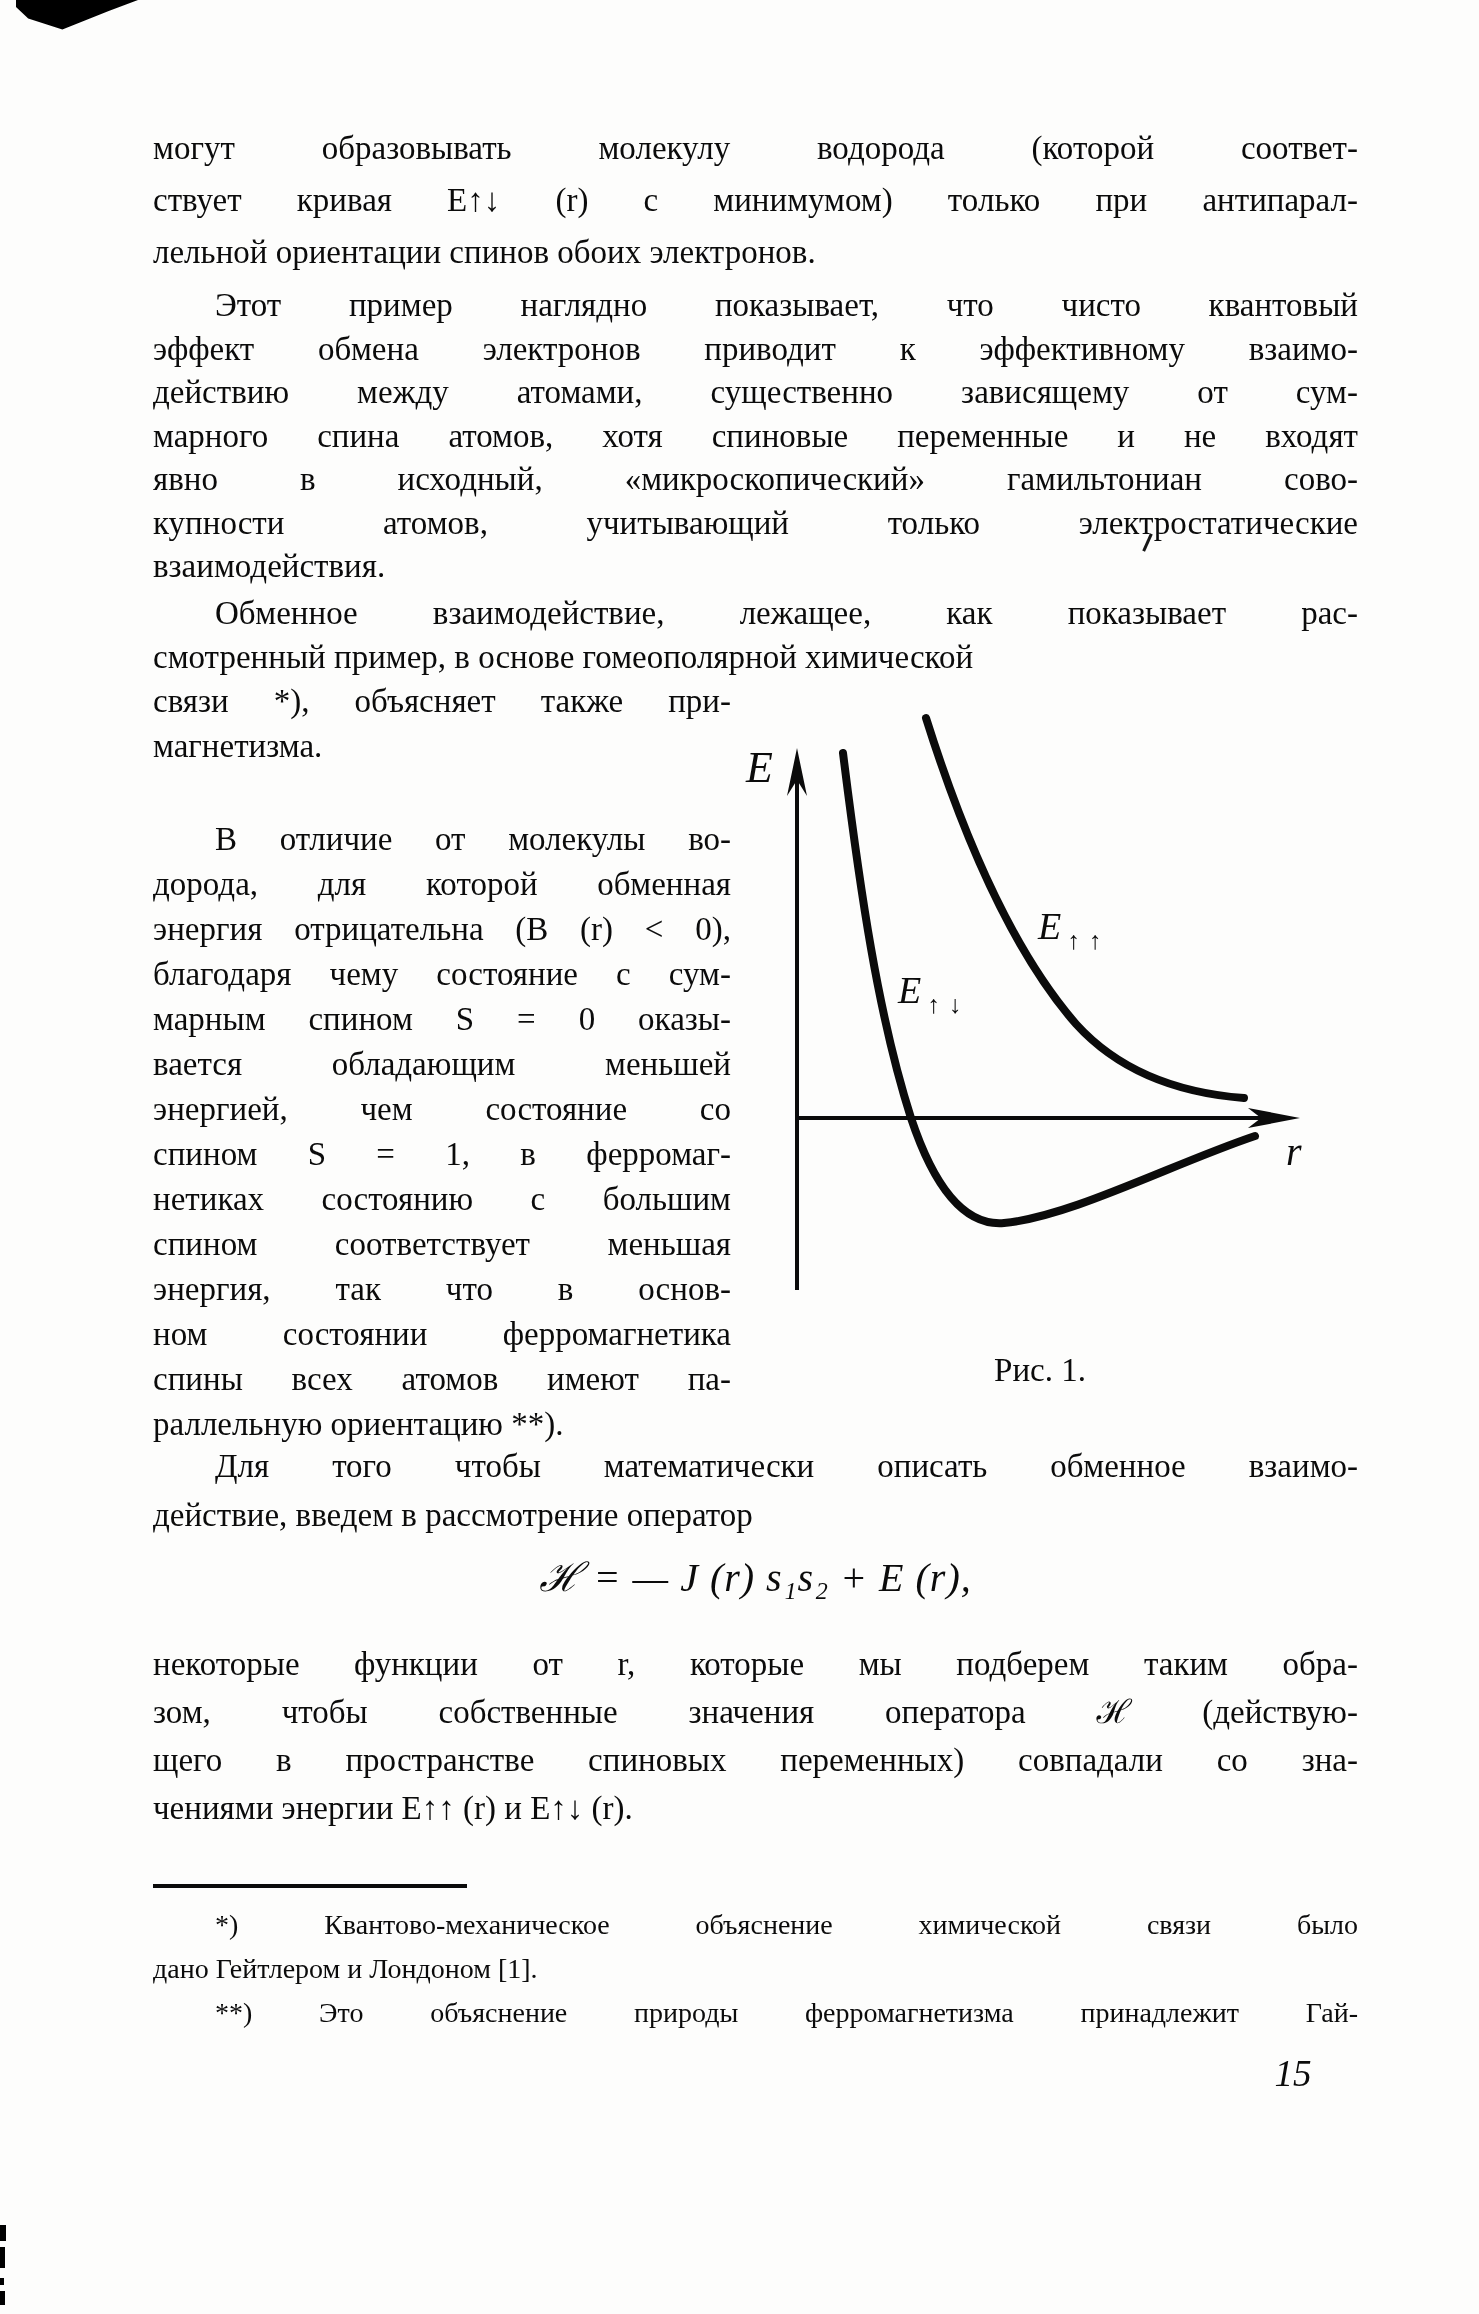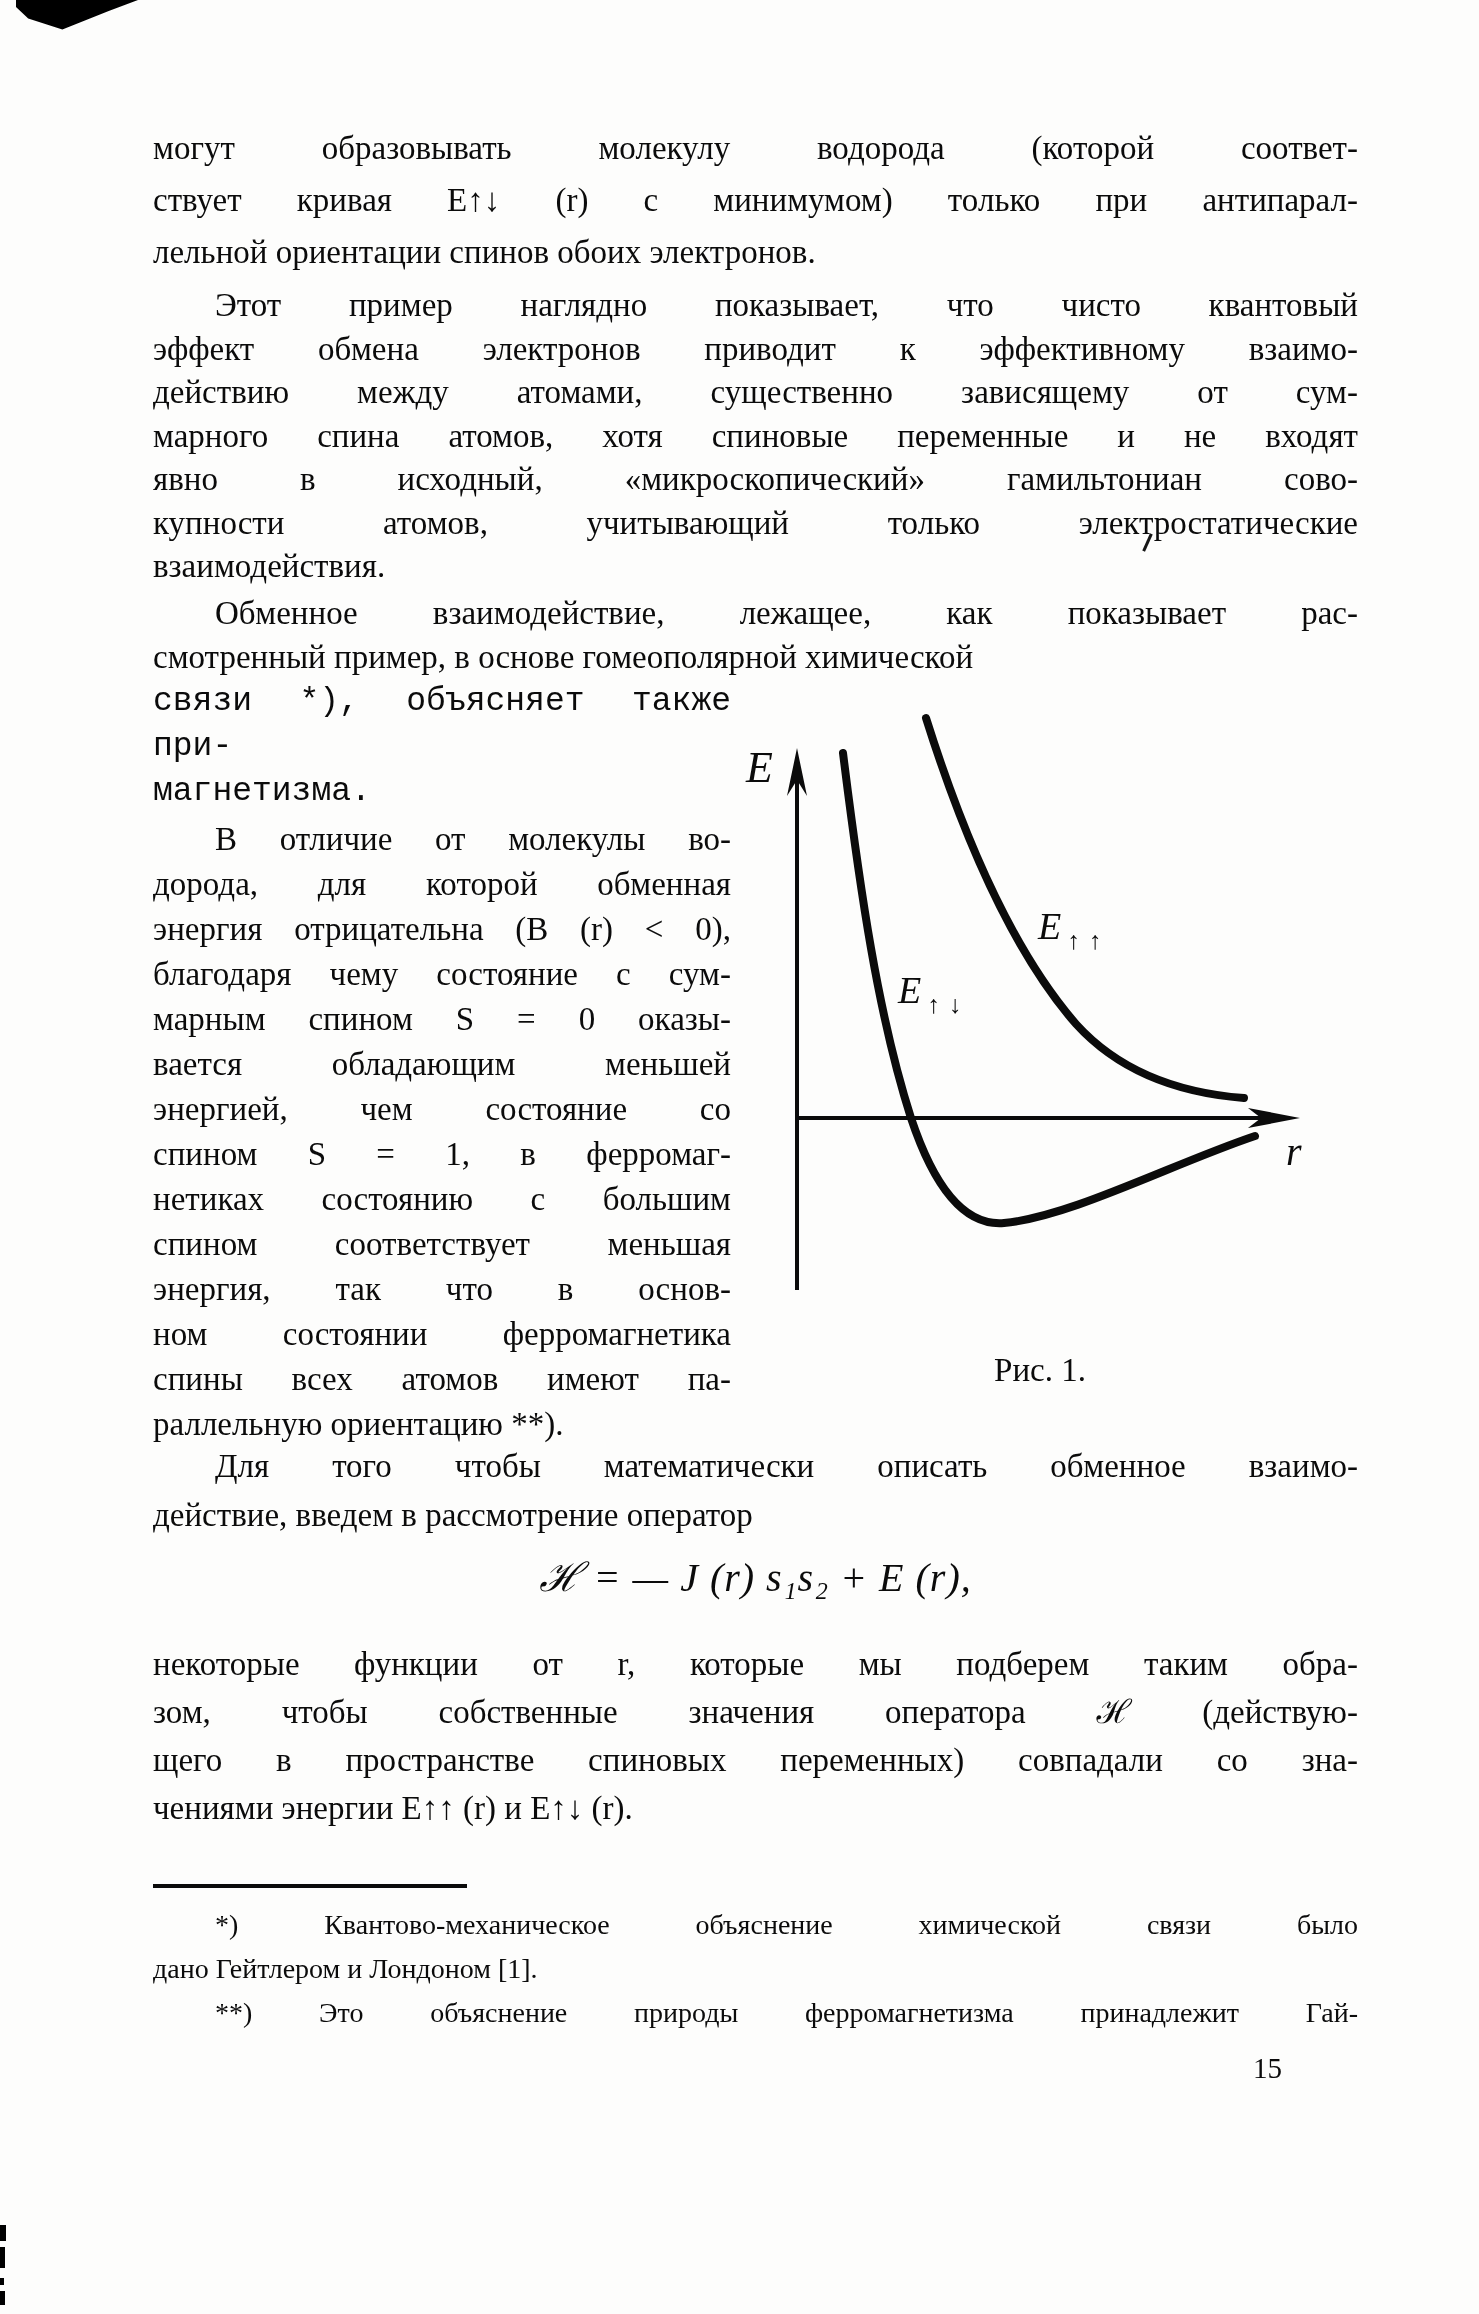--- a/index.html
+++ b/index.html
@@ -27,21 +27,21 @@
     text-align:center;font-size:40px;font-style:italic;
     letter-spacing:1px;
     font-family:Liberation Serif, serif;
   }
   .caption{
     position:absolute;left:940px;top:1352px;width:200px;
     text-align:center;font-size:33px;
   }
   .pagenum{
     position:absolute;left:1253px;top:2052px;width:80px;
-    font-size:29px;
+    font-size:37px;text-align:center;font-style:italic;
   }
   .fig{position:absolute;left:740px;top:690px;width:620px;height:740px;}
   .fig svg{position:absolute;left:0;top:0;}
   .axlab{position:absolute;font-style:italic;}
   .axlab.e{left:6px;top:52px;font-size:44px;}
   .axlab.r{left:546px;top:438px;font-size:40px;}
   .clab{position:absolute;font-size:38px;}
   .clab .base{font-style:italic;}
   .clab .sub{
     font-size:25px;position:relative;top:10px;left:6px;
@@ -86,21 +86,21 @@
       <div class="ln">могут образовывать молекулу водорода (которой соответ-</div>
       <div class="ln">ствует кривая E↑↓ (r) с минимумом) только при антипарал-</div>
       <div class="ln last">лельной ориентации спинов обоих электронов.</div>
     </div>
 
   <div class="block body-text" style="top:592px;line-height:43.5px;">
       <div class="ln ind">Обменное взаимодействие, лежащее, как показывает рас-</div>
       <div class="ln last">смотренный пример, в основе гомеополярной химической</div>
     </div>
 
-  <div class="block narrow body-text" style="top:679px;line-height:45px;font-family:Liberation Mono, monospace;">
+  <div class="block narrow body-text" style="top:679px;line-height:45px;">
       <div class="ln">связи *), объясняет также при-</div>
       <div class="ln last">магнетизма.</div>
     </div>
 
   <div class="block narrow body-text" style="top:817px;line-height:45px;">
       <div class="ln ind">В отличие от молекулы во-</div>
       <div class="ln">дорода, для которой обменная</div>
       <div class="ln">энергия отрицательна (B (r) &lt; 0),</div>
       <div class="ln">благодаря чему состояние с сум-</div>
       <div class="ln">марным спином S = 0 оказы-</div>

